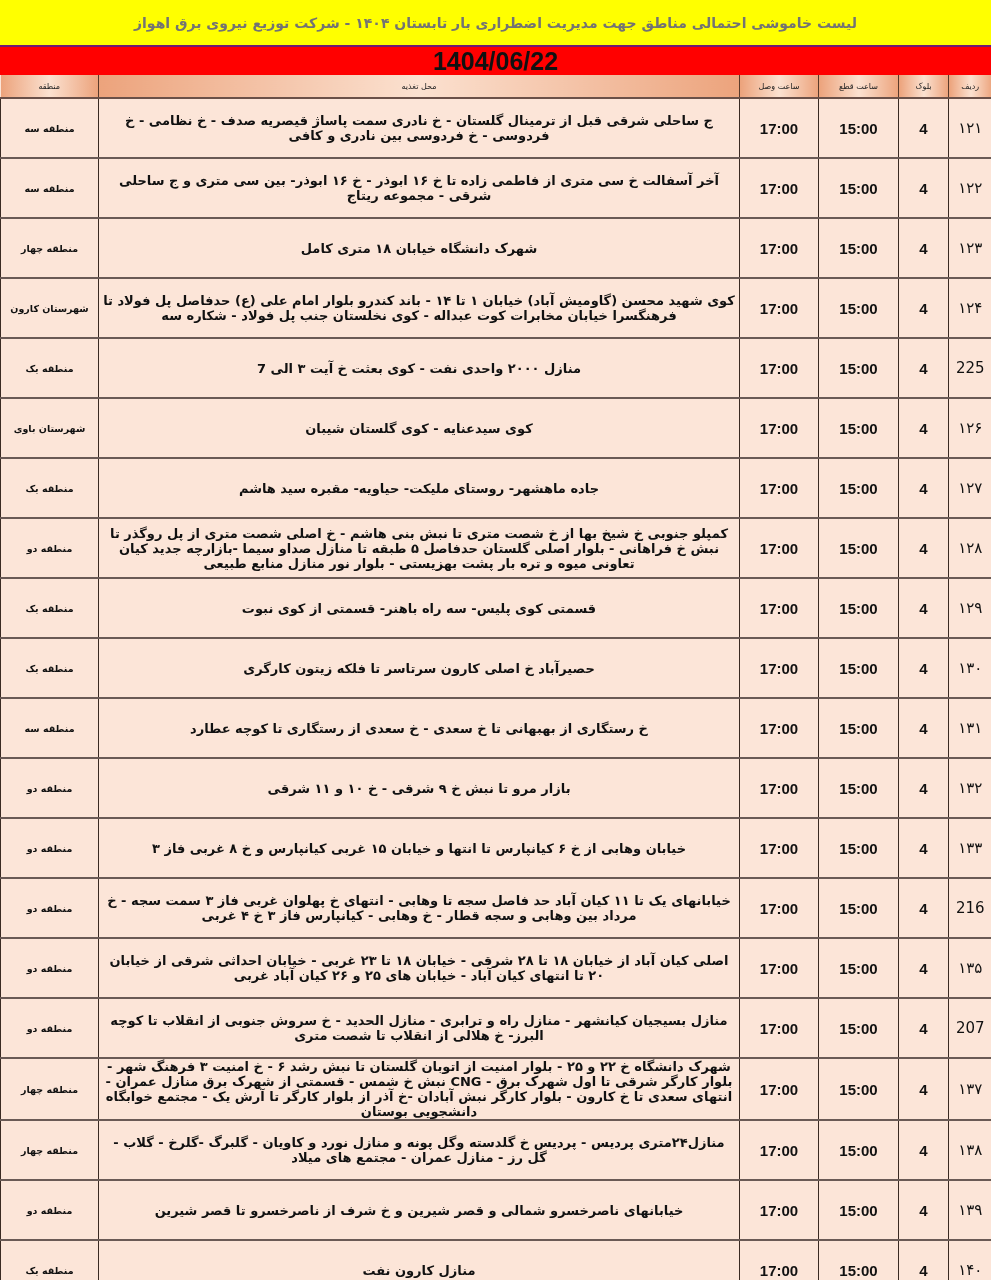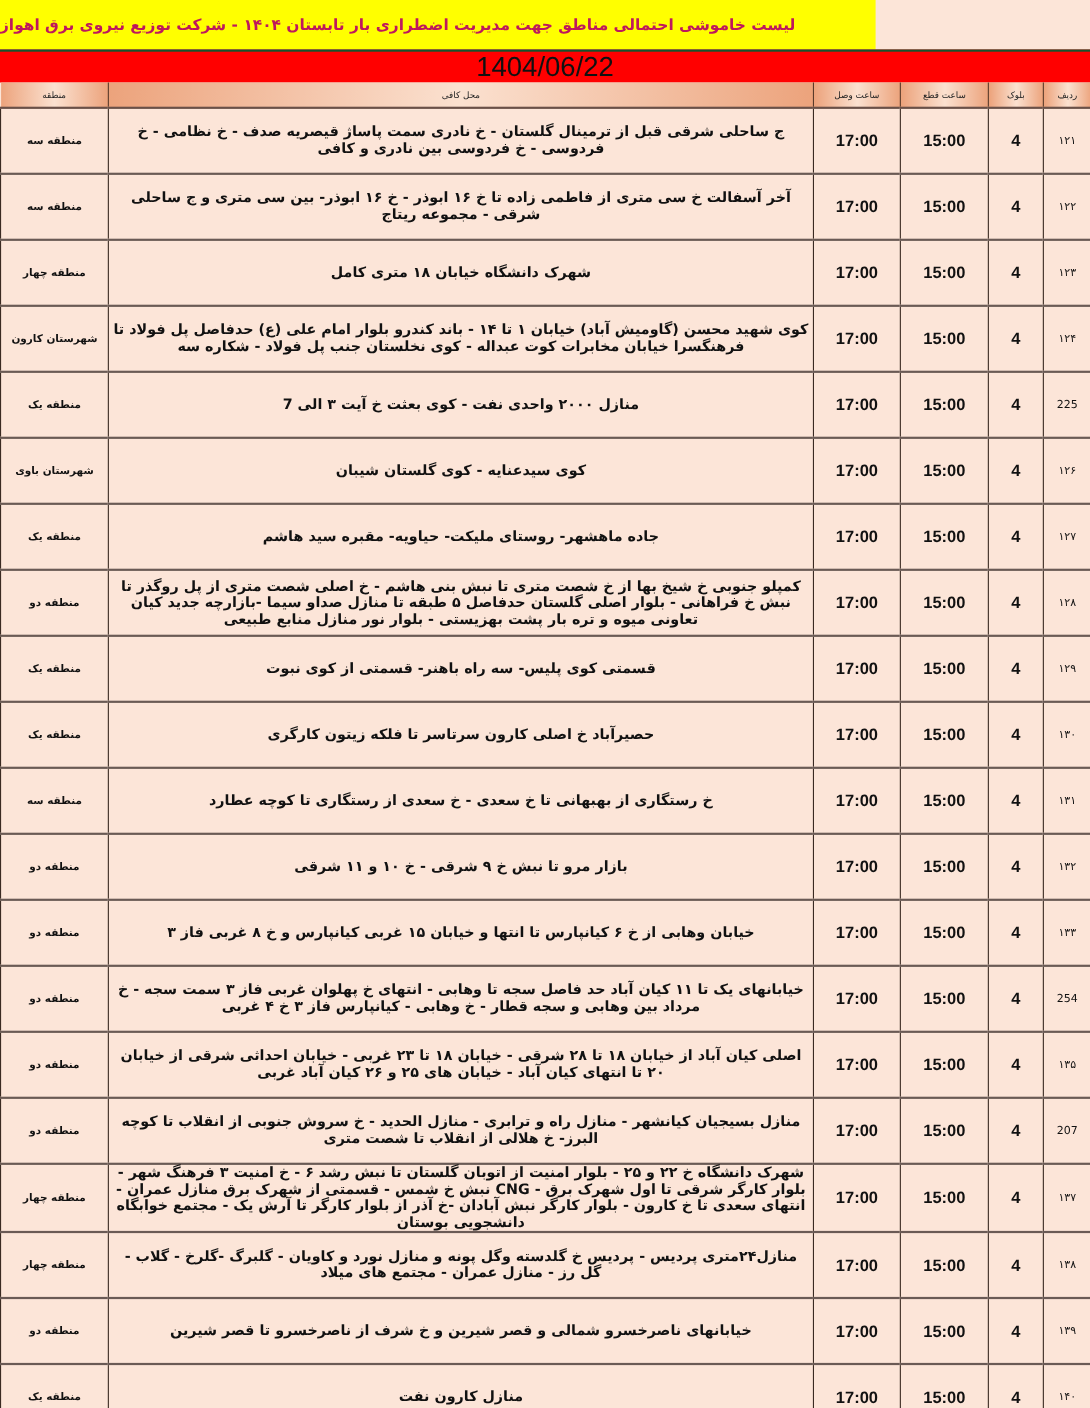--- a/index.html
+++ b/index.html
@@ -7,42 +7,42 @@
       padding: 0;
       width: 991px;
       height: 1280px;
       overflow: hidden;
       background: #fce5d8;
       font-family: "DejaVu Sans", sans-serif;
     }
     .title-bar {
       position: absolute;
       left: 0; top: 0;
-      width: 796px; height: 45px;
+      width: 991px; height: 45px;
       background: #ffff00;
       display: flex;
       align-items: center;
-      justify-content: flex-end;
+      justify-content: center;
       direction: rtl;
       font-weight: bold;
       font-size: 14px;
-      color: #be185d;
+      color: #737373;
     }
     .date-bar {
       position: absolute;
       left: 0; top: 45px;
       width: 991px; height: 30px;
       background: #ff0000;
-      border-top: 2px solid #14532d;
+      border-top: 2px solid #701a75;
       box-sizing: border-box;
       display: flex;
       align-items: center;
       justify-content: center;
       font-family: "Liberation Sans", sans-serif;
-      font-weight: normal;
+      font-weight: bold;
       font-size: 25px;
       color: #111;
     }
     table.sched {
       position: absolute;
       left: 0; top: 75px;
       width: 991px;
       border-collapse: collapse;
       table-layout: fixed;
       direction: rtl;
@@ -60,21 +60,21 @@
     table.sched td {
       height: 58px;
       border-left: 1px solid #3a2a22;
       border-bottom: 2px solid #6a5a55;
       text-align: center;
       vertical-align: middle;
       padding: 0 4px;
       color: #111;
       background: #fce5d8;
     }
-    td.c-row { font-size: 10px; }
+    td.c-row { font-size: 15px; }
     td.c-block, td.c-cut, td.c-con {
       font-family: "Liberation Sans", sans-serif;
       font-weight: bold;
       font-size: 15px;
     }
     td.c-loc {
       font-size: 13px;
       font-weight: bold;
       line-height: 15px;
     }
@@ -103,21 +103,21 @@
     <col style="width:79px">
     <col style="width:641px">
     <col style="width:98px">
   </colgroup>
   <thead>
     <tr>
       <th>ردیف</th>
       <th>بلوک</th>
       <th>ساعت قطع</th>
       <th>ساعت وصل</th>
-      <th>محل کافی</th>
+      <th>محل تغذیه</th>
       <th style="border-left:none">منطقه</th>
     </tr>
   </thead>
   <tbody id="rows">
       <tr>
         <td class="c-row">۱۲۱</td>
         <td class="c-block">4</td>
         <td class="c-cut">15:00</td>
         <td class="c-con">17:00</td>
         <td class="c-loc">ج ساحلی شرقی قبل از ترمینال گلستان - خ نادری سمت پاساژ قیصریه صدف - خ نظامی - خ فردوسی - خ فردوسی بین نادری و کافی</td>
@@ -213,21 +213,21 @@
       </tr>
       <tr>
         <td class="c-row">۱۳۳</td>
         <td class="c-block">4</td>
         <td class="c-cut">15:00</td>
         <td class="c-con">17:00</td>
         <td class="c-loc">خیابان وهابی از خ ۶ کیانپارس تا انتها و خیابان ۱۵ غربی کیانپارس و خ ۸ غربی فاز ۳</td>
         <td class="c-area">منطقه دو</td>
       </tr>
       <tr>
-        <td class="c-row">254</td>
+        <td class="c-row">216</td>
         <td class="c-block">4</td>
         <td class="c-cut">15:00</td>
         <td class="c-con">17:00</td>
         <td class="c-loc">خیابانهای یک تا ۱۱ کیان آباد حد فاصل سجه تا وهابی - انتهای خ پهلوان غربی فاز ۳ سمت سجه - خ مرداد بین وهابی و سجه قطار - خ وهابی - کیانپارس فاز ۳ خ ۴ غربی</td>
         <td class="c-area">منطقه دو</td>
       </tr>
       <tr>
         <td class="c-row">۱۳۵</td>
         <td class="c-block">4</td>
         <td class="c-cut">15:00</td>

